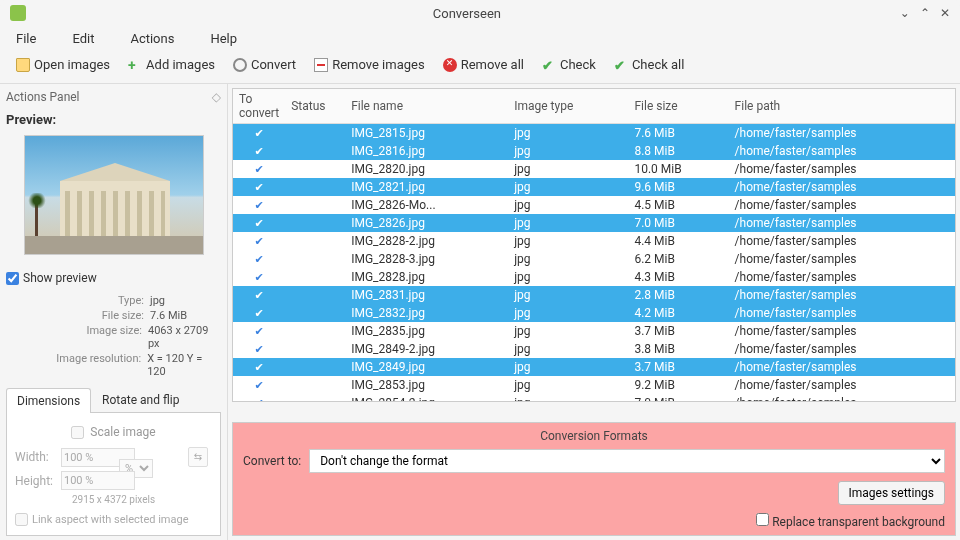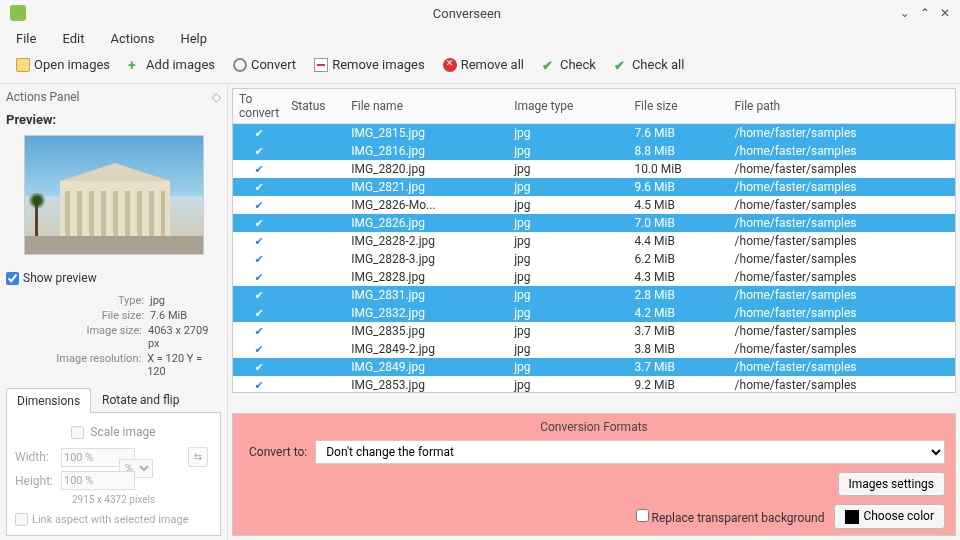--- a/index.html
+++ b/index.html
@@ -3,21 +3,21 @@
 <meta charset="utf-8">
 <style>
 * { box-sizing: border-box; margin: 0; padding: 0; font-family: -apple-system, "Segoe UI", Roboto, sans-serif; }
 body { width: 960px; height: 540px; background: #f5f5f5; font-size: 12px; color: #333; overflow: hidden; }
 .window { width: 100%; height: 100%; background: #f5f5f5; display: flex; flex-direction: column; border-radius: 6px; }
 .titlebar { display: flex; align-items: center; padding: 4px 10px; height: 26px; }
 .title-icon { width: 16px; height: 16px; background: #8bc34a; border-radius: 3px; margin-right: 8px; }
 .title-text { flex: 1; text-align: center; font-size: 13px; color: #444; }
 .win-controls { display: flex; gap: 10px; color: #555; }
 .win-controls span { cursor: default; }
-.menubar { display: flex; gap: 10px; padding: 2px 8px; height: 24px; align-items: center; font-size: 13px; }
+.menubar { display: flex; gap: 20px; padding: 2px 8px; height: 24px; align-items: center; font-size: 13px; }
 .menubar div { padding: 2px 8px; }
 .toolbar { display: flex; gap: 2px; padding: 4px 8px; height: 34px; align-items: flex-start; border-bottom: 1px solid #ddd; }
 .tb-btn { display: flex; align-items: center; gap: 4px; padding: 3px 8px; font-size: 13px; border-radius: 3px; }
 .tb-icon { width: 14px; height: 14px; display: inline-block; }
 .ico-open { background: #ffd97d; border: 1px solid #c9a545; border-radius: 1px 1px 2px 2px; }
 .ico-add { color: #4caf50; font-weight: bold; font-size: 14px; line-height: 14px; }
 .ico-convert { border: 2px solid #888; border-radius: 50%; }
 .ico-remove { background: #fff; border: 1px solid #999; position: relative;}
 .ico-remove::after { content:''; position:absolute; left:2px; right:2px; top:50%; height:2px; background:#d33; transform:translateY(-50%);}
 .ico-removeall { background: #d33; border-radius: 50%; position: relative;}
@@ -56,21 +56,21 @@
 table { width: 100%; border-collapse: collapse; font-size: 12px; }
 th { text-align: left; font-weight: normal; color: #555; padding: 3px 6px; border-bottom: 1px solid #ddd; background: #fafafa; position: sticky; top: 0; }
 td { padding: 2px 6px; height: 17px; }
 td.chk { width: 40px; text-align: center; }
 td.st { width: 60px; }
 tr.sel { background: #3daee9; color: #fff; }
 tr.sel .chkmark { color: #fff; }
 .chkmark { color: #3b82e0; font-size: 11px; }
 .conv-panel { border: 1px solid #ccc; background: #fca5a5; padding: 6px 10px; }
 .conv-title { text-align: center; padding: 0 0 6px; font-size: 12px; color: #444; }
-.conv-row { display: flex; align-items: center; gap: 8px; margin-left: 6px; }
+.conv-row { display: flex; align-items: center; gap: 8px; }
 .conv-row select { flex: 1; padding: 3px 6px; border: 1px solid #ccc; font-size: 12px; background: #fff; }
 .btn { padding: 4px 10px; border: 1px solid #bbb; background: #f5f5f5; border-radius: 3px; font-size: 12px; }
 .bottom-row { display: flex; justify-content: flex-end; gap: 10px; align-items: center; padding-top: 8px; }
 .color-swatch { width: 14px; height: 14px; background: #000; display: inline-block; vertical-align: middle; margin-right: 4px; }
 </style>
 </head>
 <body>
 
 <div class="window">
   <div class="titlebar">
@@ -332,18 +332,17 @@
         <div class="conv-title">Conversion Formats</div>
         <div class="conv-row">
           <span>Convert to:</span>
           <select><option>Don't change the format</option></select>
         </div>
         <div class="bottom-row">
           <button class="btn">Images settings</button>
         </div>
         <div class="bottom-row">
           <label><input type="checkbox" style=""> <span>Replace transparent background</span></label>
-          <button class="btn"><span class="color-swatch"></span><span>Choose color</span></button>
         </div>
       </div>
     </div>
   </div>
 </div>
 
 </body></html>

